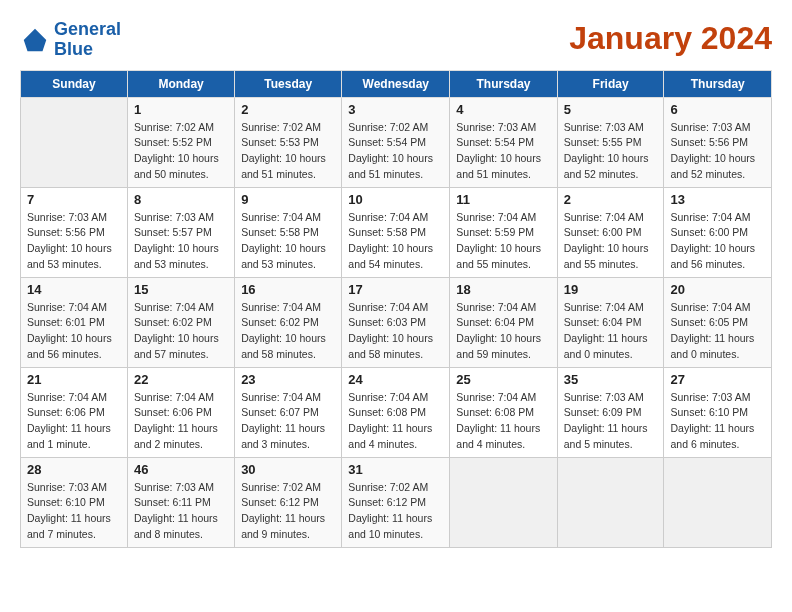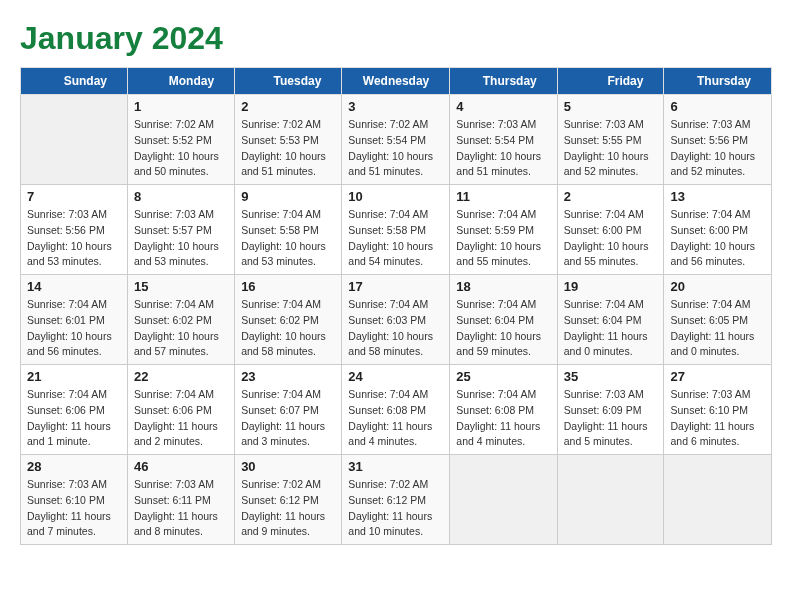--- a/index.html
+++ b/index.html
@@ -33,35 +33,35 @@
       width: 30px;
       height: 30px;
       margin-right: 4px;
     }
     .title-block {
       text-align: right;
     }
     .month-title {
       font-size: 32px;
       font-weight: bold;
-      color: #15803d;
+      color: #c2410c;
     }
     .location {
       font-size: 14px;
       color: #555;
     }
     table {
       width: 100%;
       border-collapse: collapse;
       font-size: 11px;
     }
     thead tr th {
       background-color: #1a5fa8;
       color: #fff;
-      text-align: right;
+      text-align: center;
       padding: 6px 20px;
       font-size: 12px;
       font-weight: bold;
       border: 1px solid #ddd;
     }
     tbody tr td {
       border: 1px solid #ccc;
       vertical-align: top;
       padding: 4px 6px;
       width: 108px;
@@ -83,20 +83,30 @@
       line-height: 1.5;
     }
     .empty-cell {
       background: #f0f0f0 !important;
     }
   </style>
 </head>
 <body>
 
 <div class="header">
+  <div class="logo">
+    <svg class="logo-icon" viewBox="0 0 40 40">
+      <polygon points="20,5 35,20 30,35 10,35 5,20" fill="#1a5fa8"></polygon>
+      <polygon points="20,5 35,20 30,15" fill="#4a9fd4"></polygon>
+    </svg>
+    <div class="logo-text">
+      <div><span>General</span></div>
+      <div><span>Blue</span></div>
+    </div>
+  </div>
   <div class="title-block">
     <div class="month-title">January 2024</div>
   </div>
 </div>
 
 <table>
   <thead>
     <tr id="header-row">
         <th>Sunday</th>
         <th>Monday</th>

